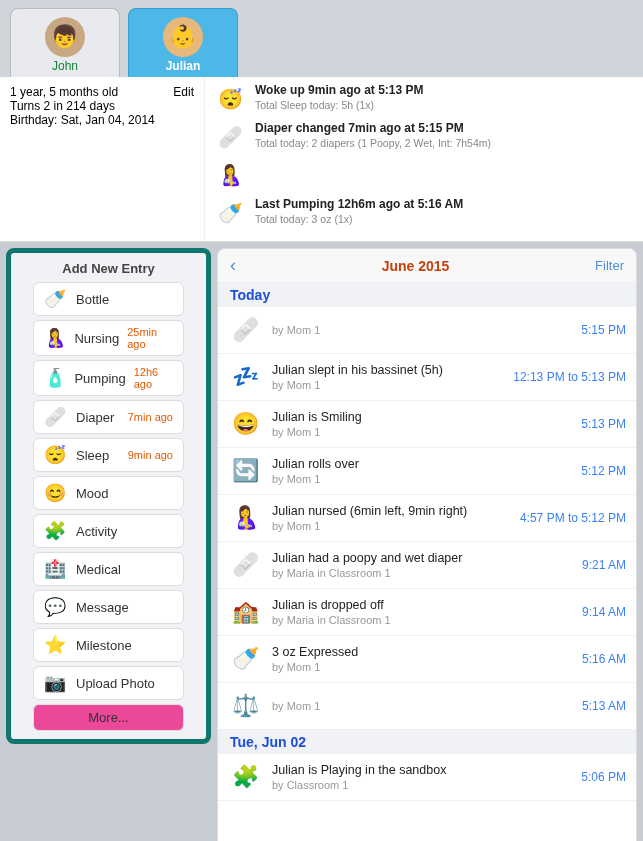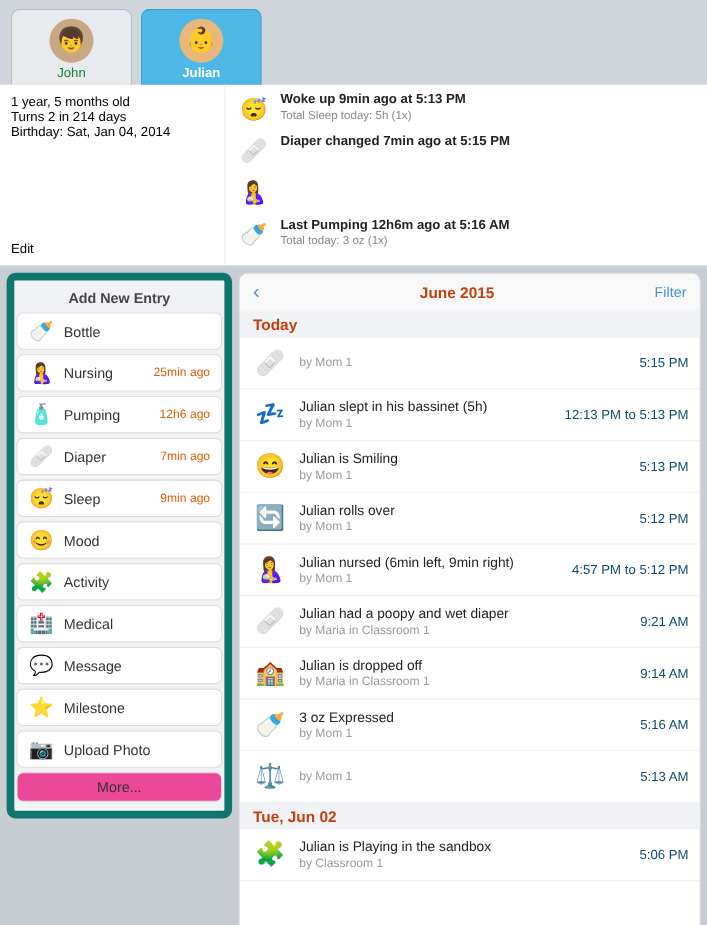--- a/index.html
+++ b/index.html
@@ -93,22 +93,22 @@
       font-size: 20px;
     }
     .summary-text { flex: 1; }
     .summary-text .main-line { font-size: 12px; font-weight: 600; color: #222; line-height: 1.3; }
     .summary-text .sub-line { font-size: 10.5px; color: #888; line-height: 1.3; }
 
     
     .add-entry-card {
       background: #f0f2f5;
       border-radius: 8px;
-      border: 7px solid #0f766e;
-      padding: 8px 2px;
+      border: 5px solid #0f766e;
+      padding: 8px 22px;
     }
     .add-entry-title {
       text-align: center;
       font-size: 13px;
       font-weight: 600;
       color: #444;
       margin-bottom: 6px;
     }
     .entry-btn {
       display: flex;
@@ -162,50 +162,50 @@
     .cal-back { color: #4a90d9; font-size: 18px; cursor: pointer; }
     .cal-title { flex: 1; text-align: center; color: #c2410c; font-size: 14px; font-weight: 600; }
     .cal-filter { color: #4a90d9; font-size: 13px; cursor: pointer; }
 
     
     .activity-list { flex: 1; overflow-y: auto; }
     .section-header {
       padding: 4px 12px;
       font-size: 14px;
       font-weight: 700;
-      color: #c2410c;
+      color: #1d4ed8;
       background: #f0f2f5;
     }
     .activity-row {
       display: flex;
       align-items: center;
       padding: 5px 10px;
       border-bottom: 1px solid #f0f0f0;
       gap: 8px;
       cursor: pointer;
     }
     .act-icon { width: 36px; height: 36px; display: flex; align-items: center; justify-content: center; font-size: 22px; flex-shrink: 0; }
     .act-content { flex: 1; }
     .act-title { font-size: 12.5px; color: #222; font-weight: 500; line-height: 1.3; }
     .act-meta { font-size: 11px; color: #999; line-height: 1.3; }
     .act-time { text-align: right; flex-shrink: 0; }
-    .act-time-main { font-size: 12px; color: #0c4a6e; font-weight: 500; }
+    .act-time-main { font-size: 12px; color: #3b82f6; font-weight: 500; }
 
     
     .top-section {
       display: flex;
       background: #fff;
       border-bottom: 1px solid #ddd;
     }
     .top-left-info {
       width: 205px;
       padding: 8px 10px;
       border-right: 1px solid #eee;
       display: flex;
-      flex-direction: column;
+      flex-direction: row;
       justify-content: space-between;
     }
     .top-right-summary {
       flex: 1;
       padding: 6px 10px;
     }
   </style>
 </head>
 <body>
 
@@ -234,20 +234,21 @@
     <div class="summary-icon">😴</div>
     <div class="summary-text">
       <div class="main-line">Woke up 9min ago at 5:13 PM</div>
       <div class="sub-line">Total Sleep today: 5h (1x)</div>
     </div>
   </div>
       <div class="summary-row">
     <div class="summary-icon">🩹</div>
     <div class="summary-text">
       <div class="main-line">Diaper changed 7min ago at 5:15 PM</div>
+      <div class="sub-line">Total today: 2 diapers (1 Poopy, 2 Wet, Int: 7h54m)</div>
     </div>
   </div>
       <div class="summary-row">
     <div class="summary-icon">🤱</div>
   </div>
       <div class="summary-row">
     <div class="summary-icon">🍼</div>
     <div class="summary-text">
       <div class="main-line">Last Pumping 12h6m ago at 5:16 AM</div>
       <div class="sub-line">Total today: 3 oz (1x)</div>

